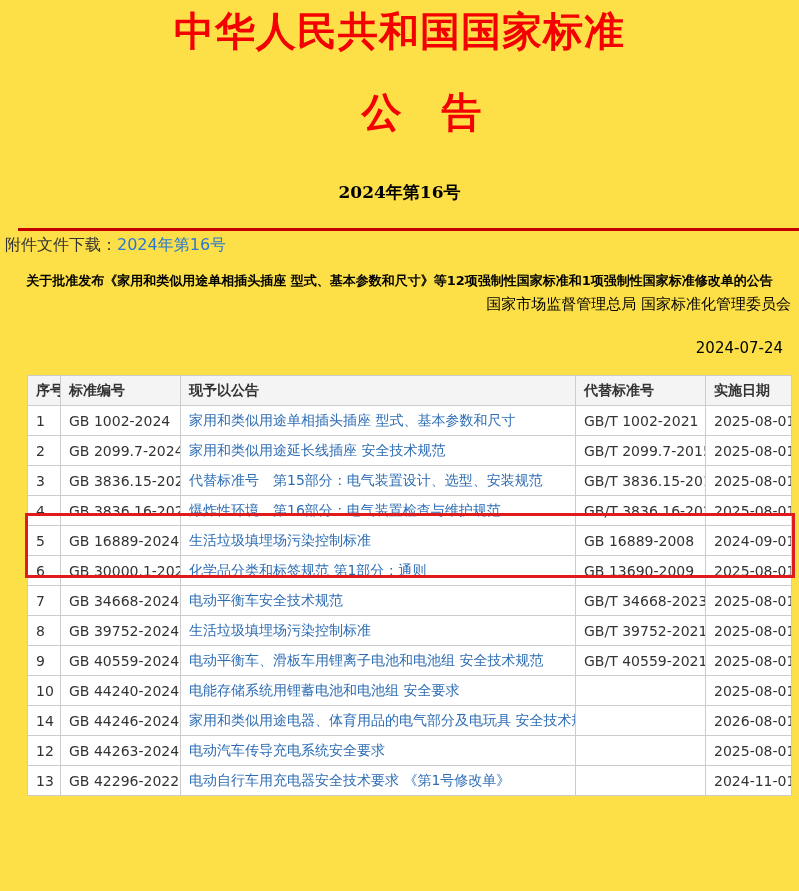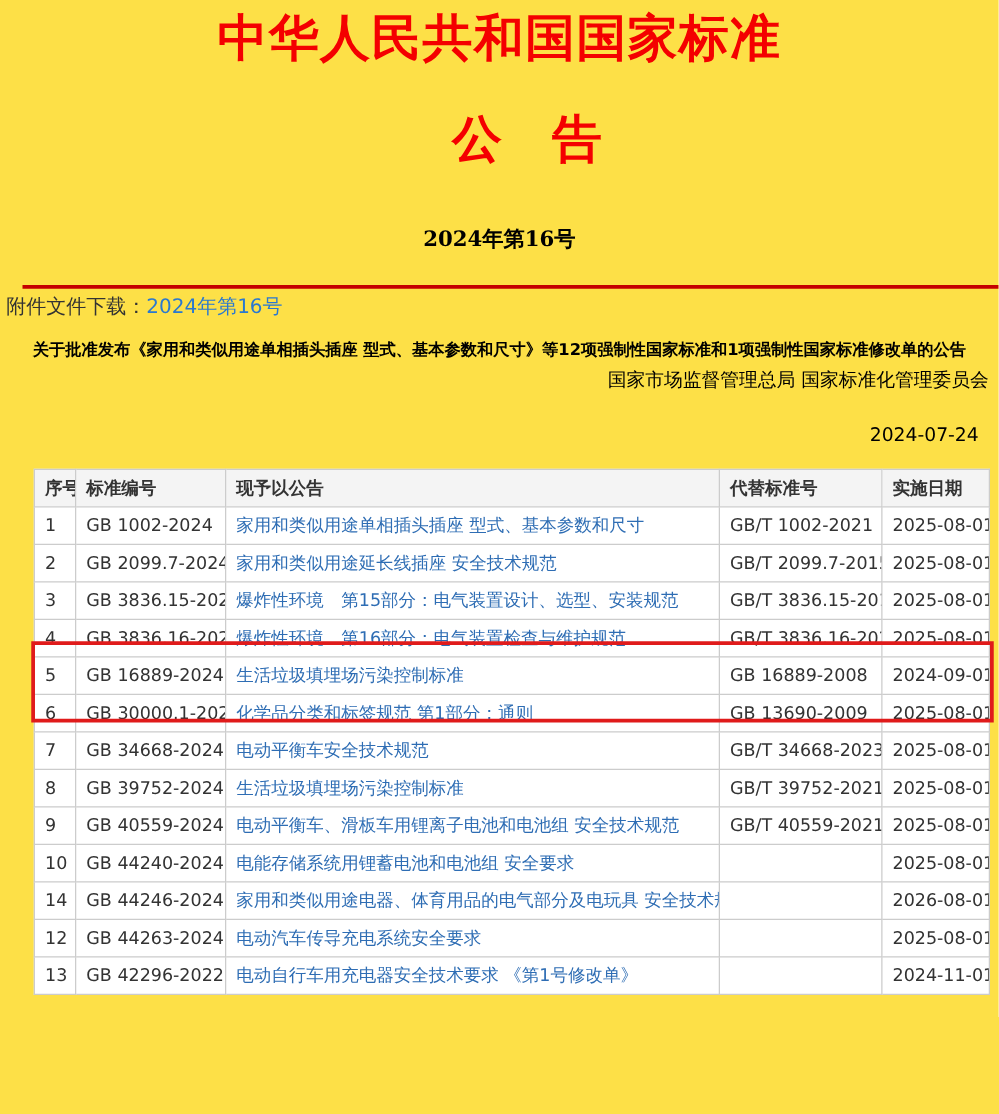--- a/index.html
+++ b/index.html
@@ -105,21 +105,21 @@
         <tr>
       <td>2</td>
       <td>GB 2099.7-2024</td>
       <td><a class="std-link">家用和类似用途延长线插座 安全技术规范</a></td>
       <td>GB/T 2099.7-2015</td>
       <td>2025-08-01</td>
     </tr>
         <tr>
       <td>3</td>
       <td>GB 3836.15-2024</td>
-      <td><a class="std-link">爆炸性环境　第15部分：电气装置设计、选型、安装规范</a></td>
+      <td><a class="std-link">代替标准号　第15部分：电气装置设计、选型、安装规范</a></td>
       <td>GB/T 3836.15-2017</td>
       <td>2025-08-01</td>
     </tr>
         <tr>
       <td>4</td>
       <td>GB 3836.16-2024</td>
       <td><a class="std-link">爆炸性环境　第16部分：电气装置检查与维护规范</a></td>
       <td>GB/T 3836.16-2022</td>
       <td>2025-08-01</td>
     </tr>

